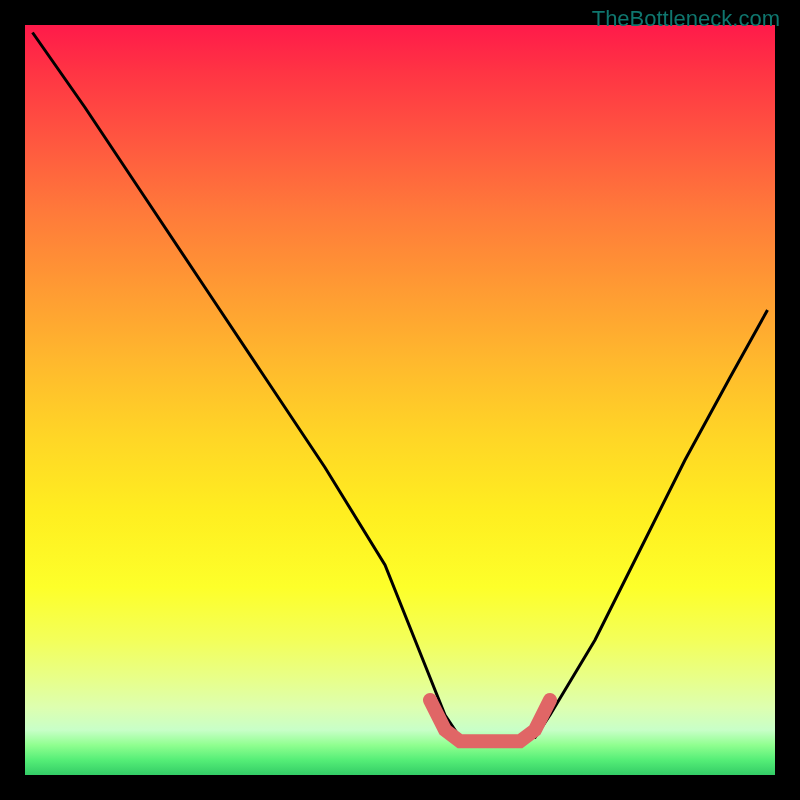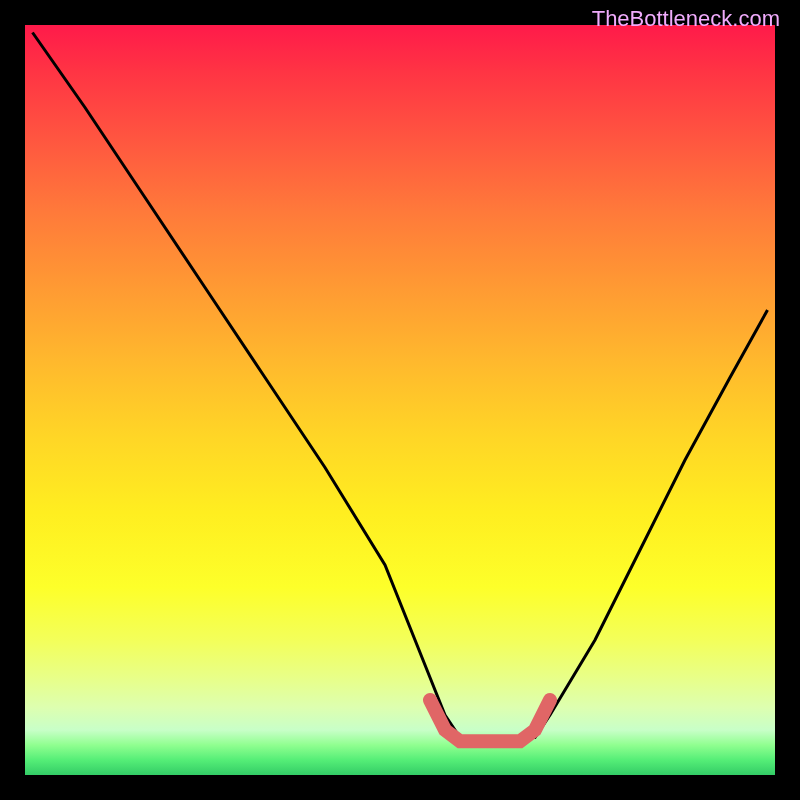--- a/index.html
+++ b/index.html
@@ -8,21 +8,21 @@
     width: 800px;
     height: 800px;
     background: #000;
     position: relative;
     font-family: Arial, sans-serif;
   }
   .watermark {
     position: absolute;
     top: 6px;
     right: 20px;
-    color: #f0abfc;
+    color: #0f766e;
     font-size: 22px;
     z-index: 10;
   }
   .plot-area {
     position: absolute;
     left: 25px;
     top: 25px;
     width: 750px;
     height: 750px;
     background: linear-gradient(to bottom,

